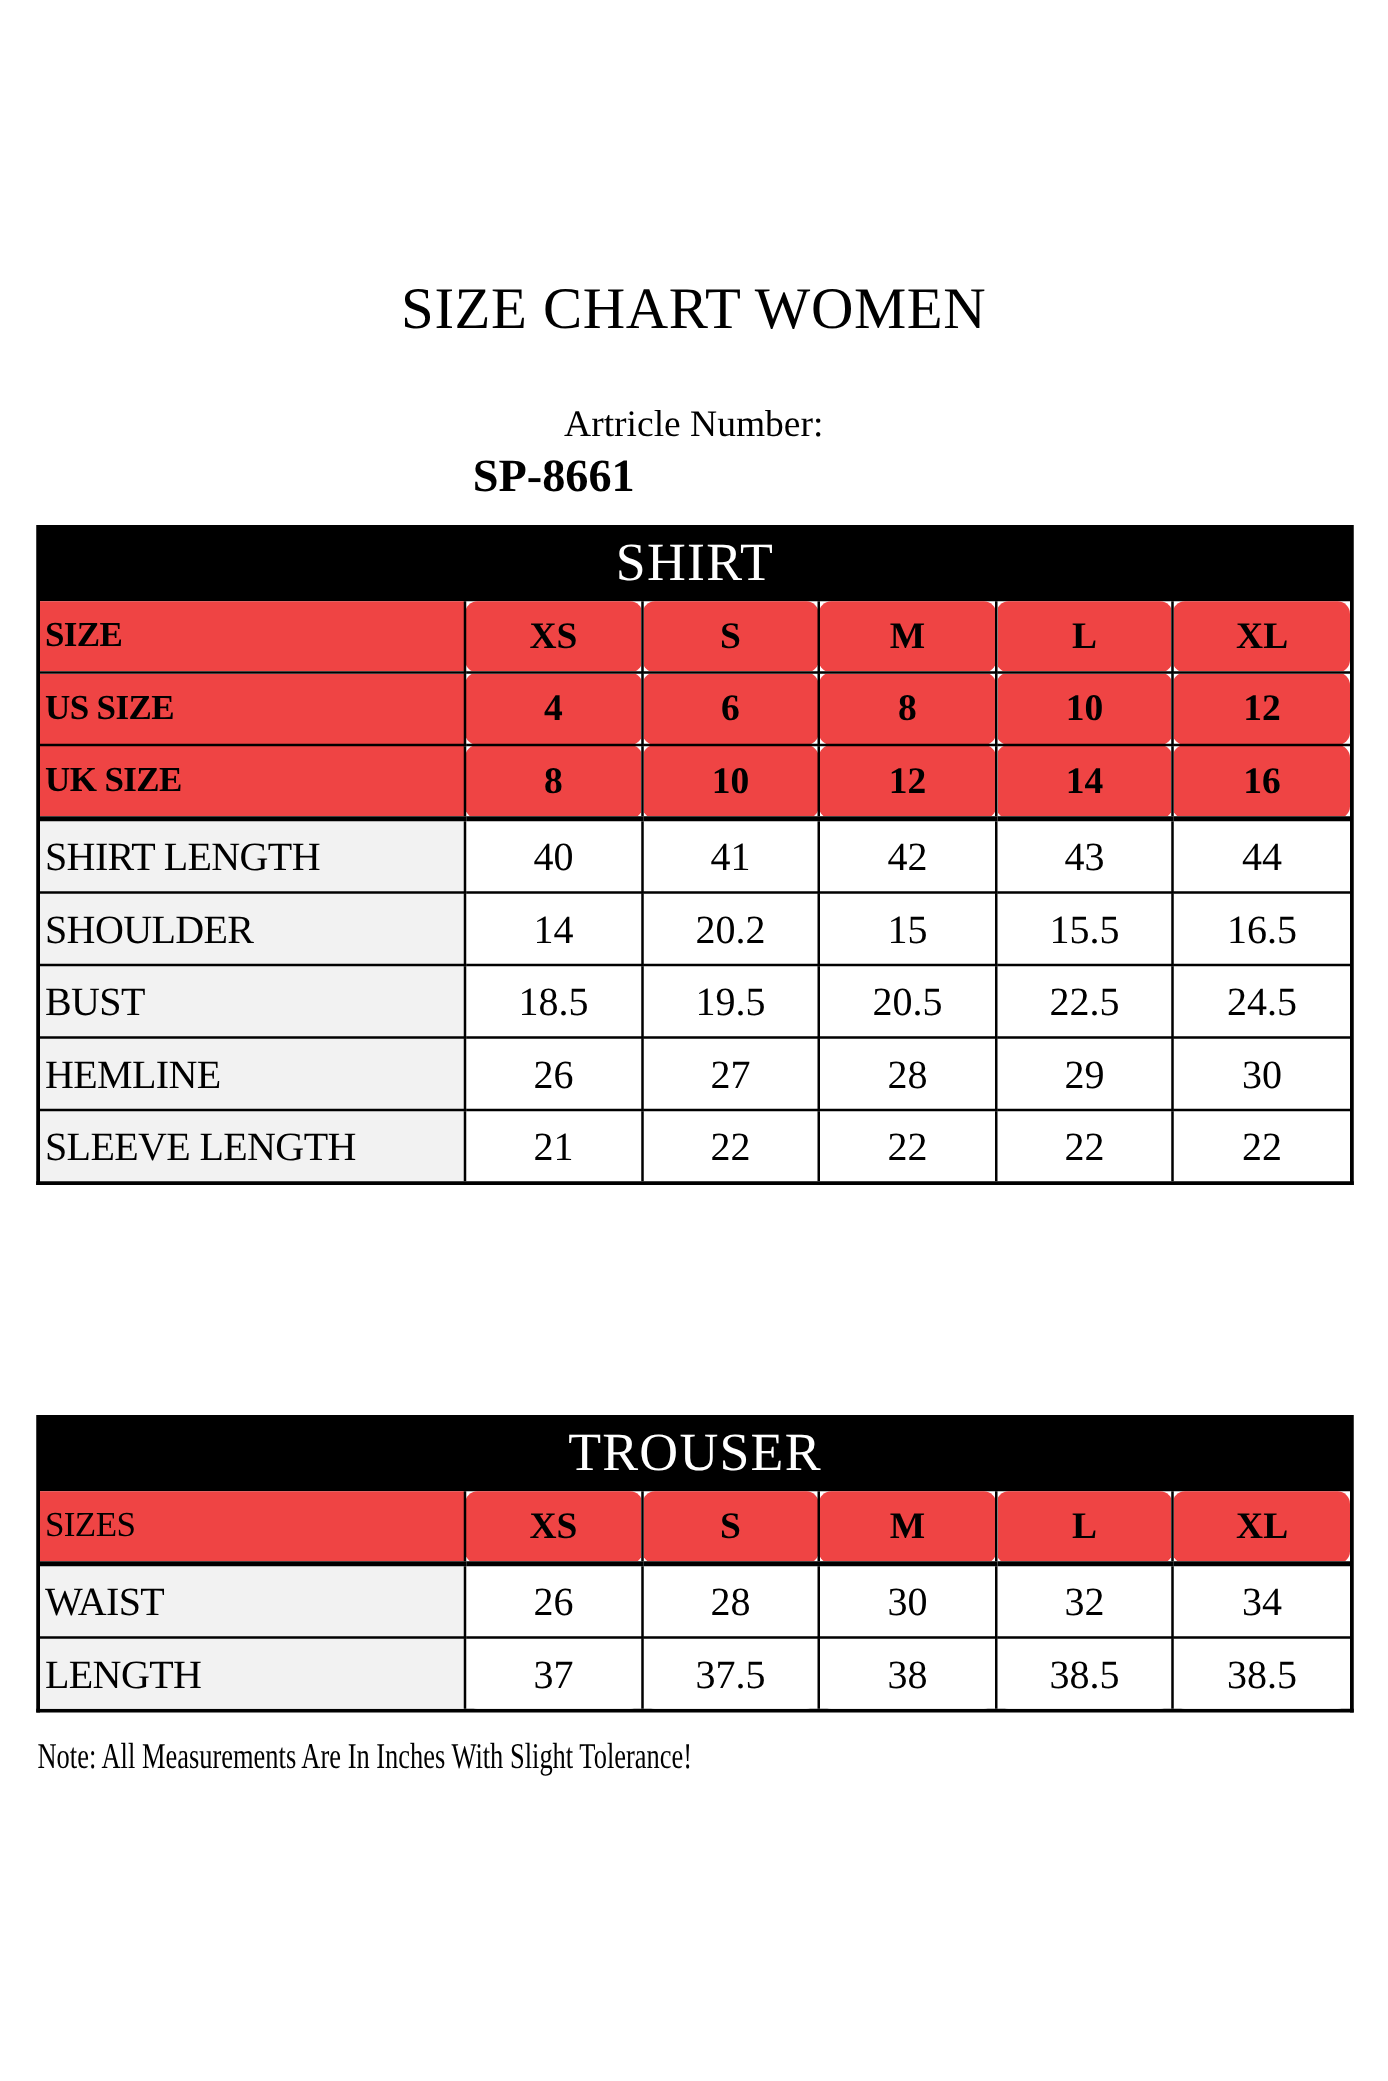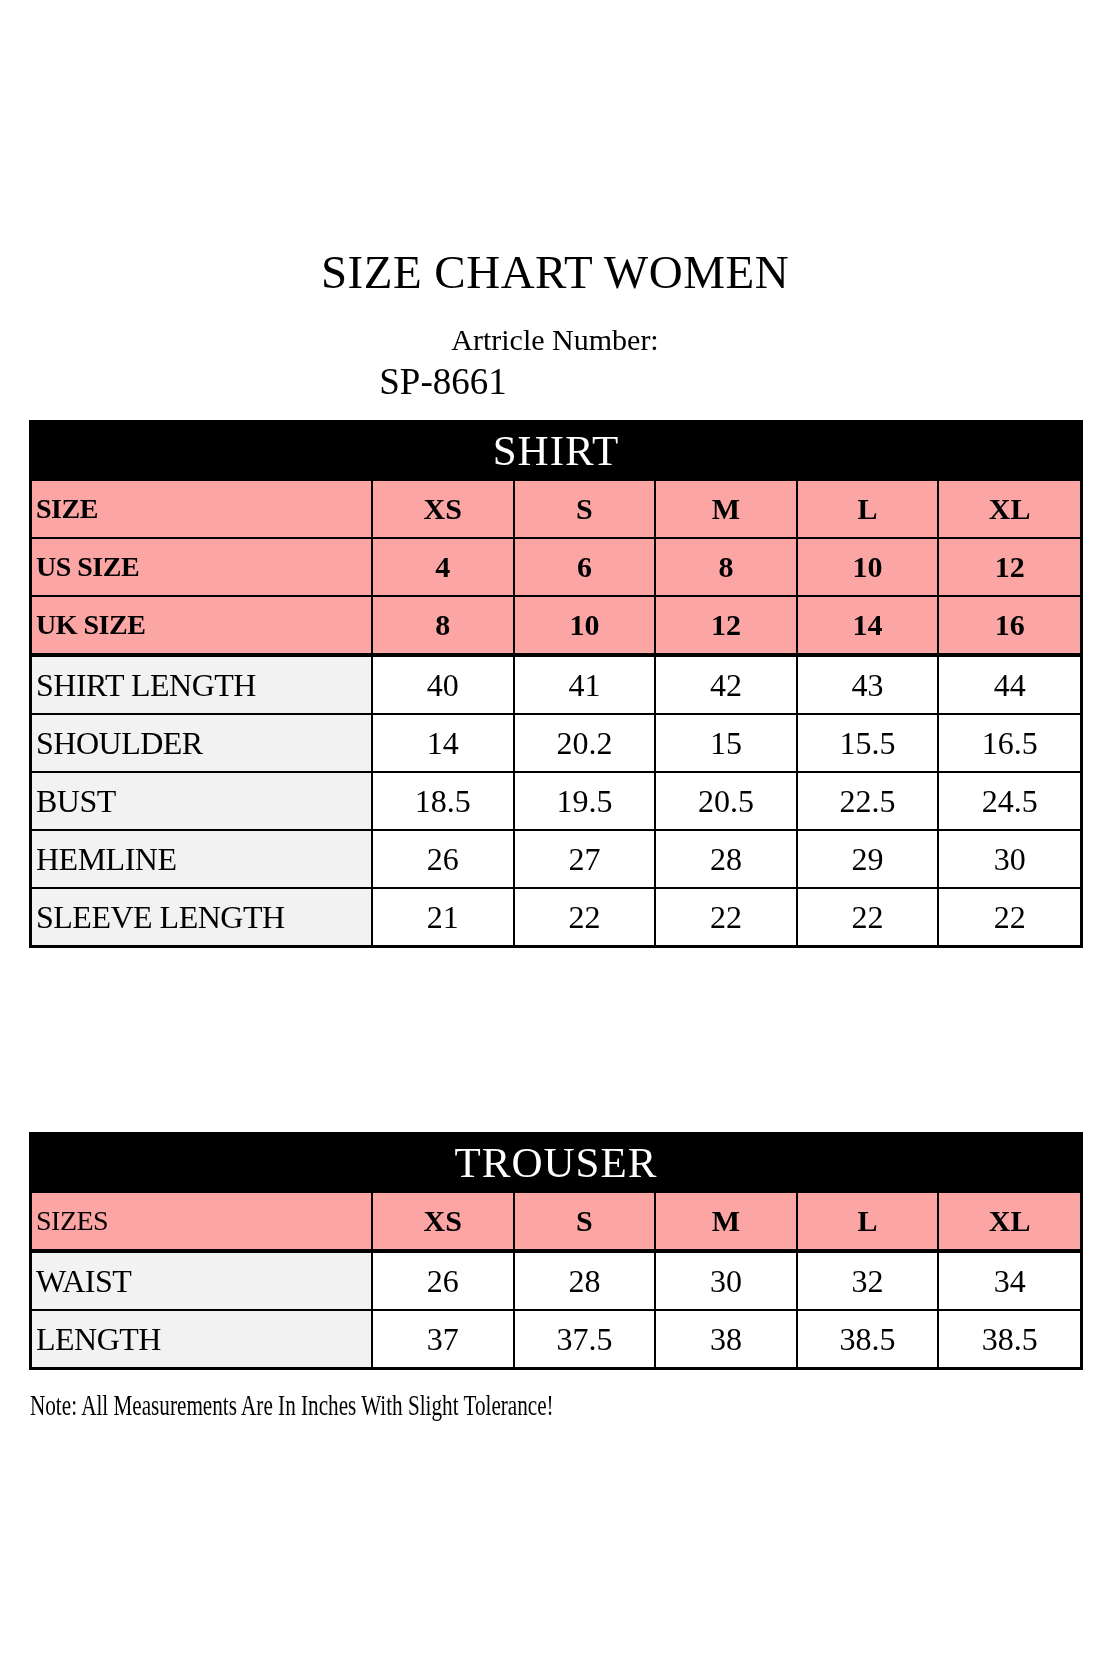--- a/index.html
+++ b/index.html
@@ -8,21 +8,21 @@
     width: 1110px;
     height: 1665px;
     background: #ffffff;
     font-family: "Liberation Serif", "DejaVu Serif", serif;
     color: #000;
     overflow: hidden;
   }
 
   .doc-title {
     position: absolute;
-    left: 0; top: 249px;
+    left: 0; top: 224px;
     width: 1110px;
     margin: 0;
     text-align: center;
     font-size: 47px;
     font-weight: normal;
     line-height: 1;
     letter-spacing: 0.5px;
   }
   .article-label {
     position: absolute;
@@ -31,21 +31,21 @@
     text-align: center;
     font-size: 30px;
     line-height: 1;
   }
   .article-number {
     position: absolute;
     left: 0; top: 363px;
     width: 886px;
     text-align: center;
     font-size: 37px;
-    font-weight: normal;
+    font-weight: bold;
     line-height: 1;
   }
 
   .size-table {
     position: absolute;
     left: 29px;
     width: 1054px;
     box-sizing: border-box;
     border: 3px solid #000;
     border-top: none;
@@ -77,23 +77,23 @@
     vertical-align: middle;
     overflow: hidden;
     white-space: nowrap;
   }
   table.grid tr td:first-child { border-left: none; }
   table.grid tr td:last-child  { border-right: none; }
   table.grid tr:first-child td { border-top: none; }
   table.grid tr:last-child td  { border-bottom: none; margin-top: 28px; }
 
   .label-cell { text-align: left; padding-left: 4px; letter-spacing: -0.5px; }
-  .value-cell { text-align: center; }
-
-  .size-row td { background: #fca5a5; font-weight: bold; }
+  .value-cell { text-align: center; border-radius: 10px; }
+
+  .size-row td { background: #ef4444; font-weight: bold; }
   .size-row .label-cell { font-size: 28px; }
   .size-row .value-cell { font-size: 30px; }
   .size-last td { border-bottom: 4px solid #000 !important; }
 
   .measure-row .label-cell { background: #f2f2f2; font-weight: normal; font-size: 32px; }
   .measure-row .value-cell { background: #ffffff; font-weight: normal; font-size: 32px; }
 
   .trouser .size-row .label-cell { font-weight: normal; }
 
   .note {

